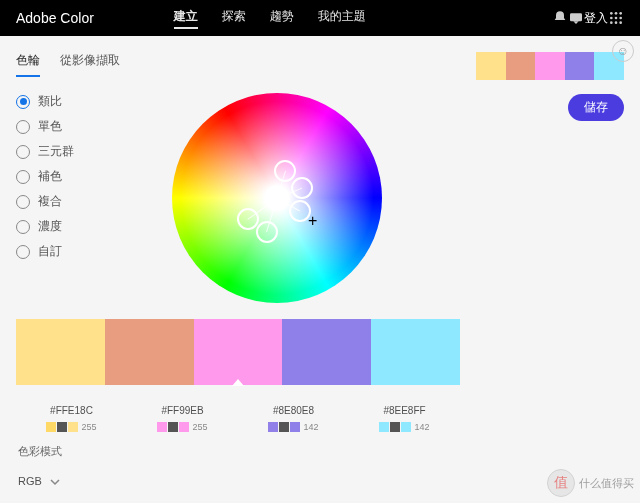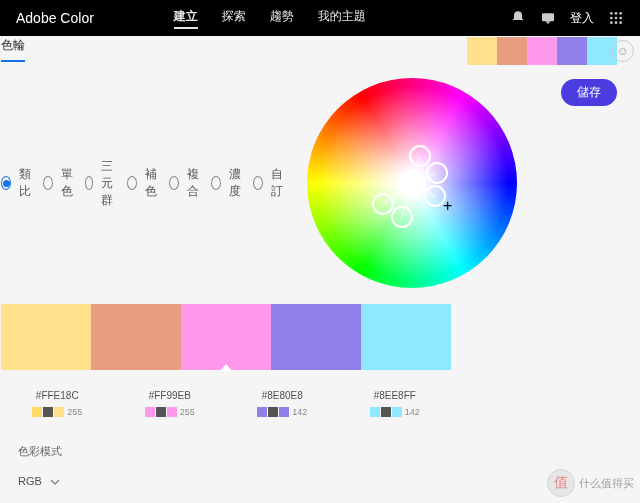--- a/index.html
+++ b/index.html
@@ -2,31 +2,31 @@
 <html><head>
 <meta charset="utf-8">
 <style>
 *{margin:0;padding:0;box-sizing:border-box;font-family:-apple-system,"Segoe UI",sans-serif}
 body{width:640px;height:503px;background:#f5f5f5;overflow:hidden;position:relative}
 .header{height:36px;background:#000;display:flex;align-items:center;padding:0 16px;color:#fff;font-size:12px}
 .logo{font-size:14px;font-weight:300}
 .nav{display:flex;gap:24px;margin-left:80px}
 .nav span{cursor:pointer;opacity:.9}
 .nav span.active{font-weight:700;border-bottom:2px solid #fff;padding-bottom:2px}
-.header-right{margin-left:auto;display:flex;align-items:flex-start;gap:14px}
+.header-right{margin-left:auto;display:flex;align-items:flex-start;}
 .hicon{width:16px;height:16px;cursor:pointer;opacity:.8}
-.main{display:flex;padding:1px;gap:16px}
+.main{display:flex;padding:16px;gap:16px}
 .left{width:450px}
 .tabs{display:flex;gap:20px;font-size:12px;margin-bottom:16px}
 .tab{padding-bottom:6px;cursor:pointer;color:#555}
 .tab.active{color:#2c2c2c;border-bottom:2px solid #1473e6}
 .section-label{font-size:11px;color:#666;margin-bottom:10px;display:flex;align-items:center;gap:6px}
 .help{width:12px;height:12px;border:1px solid #999;border-radius:50%;font-size:8px;display:flex;align-items:center;justify-content:center;color:#999;cursor:pointer}
 .content{display:flex;gap:20px}
-.rules{display:flex;flex-direction:row;gap:8px;font-size:12px;color:#555}
+.rules{display:flex;flex-direction:column;gap:8px;font-size:12px;color:#555}
 .rule{display:flex;align-items:center;gap:8px;cursor:pointer}
 .radio{width:14px;height:14px;border:1.5px solid #888;border-radius:50%;display:flex;align-items:center;justify-content:center}
 .rule.sel .radio{border-color:#1473e6}
 .rule.sel .radio::after{content:"";width:7px;height:7px;background:#1473e6;border-radius:50%}
 .wheel-wrap{flex:1;display:flex;justify-content:center}
 .wheel{width:210px;height:210px;border-radius:50%;position:relative;background:conic-gradient(from 0deg,#ff0080,#ff00ff,#8000ff,#0000ff,#0080ff,#00ffff,#00ff80,#00ff00,#80ff00,#ffff00,#ff8000,#ff0000,#ff0080)}
 .wheel::before{content:"";position:absolute;inset:0;border-radius:50%;background:radial-gradient(circle,#fff 8%,rgba(255,255,255,.7) 25%,transparent 65%)}
 .handle{position:absolute;width:22px;height:22px;border:2px solid #fff;border-radius:50%;transform:translate(-50%,-50%);cursor:grab}
 .line{position:absolute;height:1px;background:rgba(255,255,255,.8);transform-origin:left center}
 .cross{position:absolute;font-size:16px;transform:translate(-50%,-50%);color:#000;font-weight:300}
@@ -84,20 +84,21 @@
       </svg>
   </div>
 </div>
 
 <div class="smiley">☺</div>
 
 <div class="main">
   <div class="left">
     <div class="tabs">
       <span class="tab active">色輪</span>
+      <span class="tab">從影像擷取</span>
     </div>
     <div class="content">
       <div class="rules" id="rules">
           <div class="rule sel">
             <span class="radio"></span>
             <span>類比</span>
           </div>
           <div class="rule">
             <span class="radio"></span>
             <span>單色</span>

